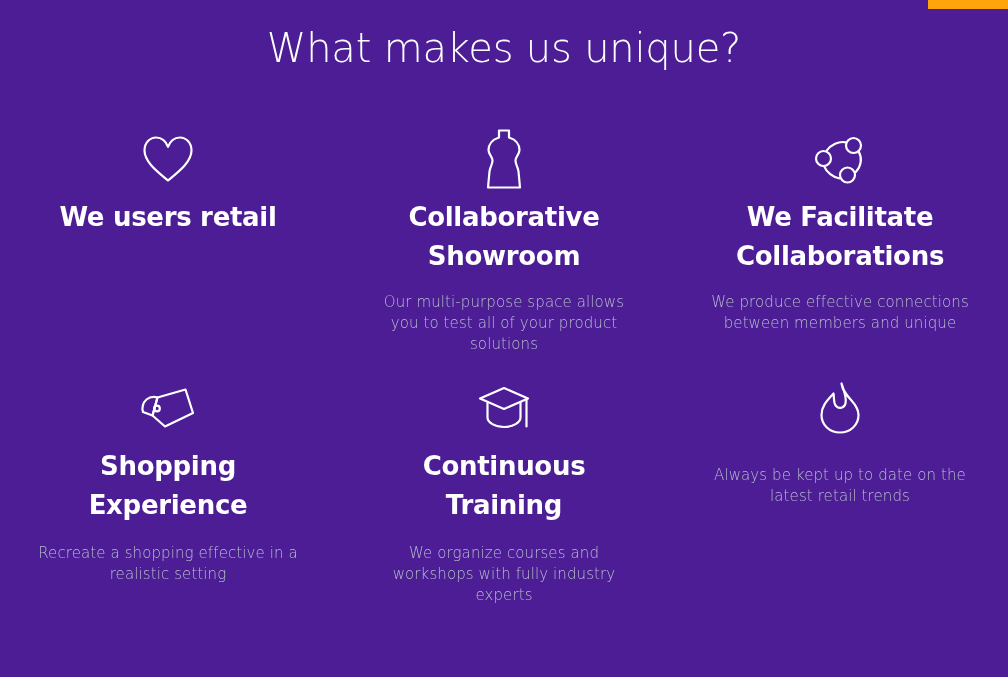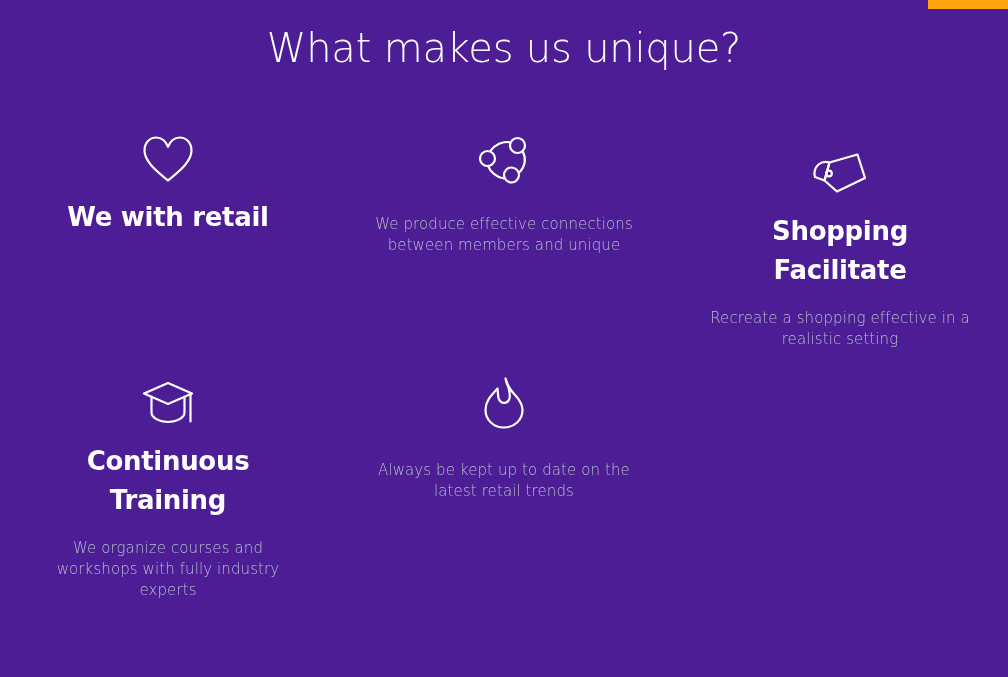--- a/index.html
+++ b/index.html
@@ -119,47 +119,57 @@
   <h1 class="section-title">What makes us unique?</h1>
 
   <div class="grid">
 
     <div class="card">
       <div class="icon-wrap">
         <svg width="54" height="48" viewBox="0 0 54 48" fill="none" stroke="#ffffff" stroke-width="2.2" stroke-linecap="round" stroke-linejoin="round">
           <path d="M27 45.5 C 21 40 3.5 28.5 3.5 15.5 C 3.5 7.8 9 2.5 15.2 2.5 C 20.6 2.5 25 6.6 27 11.8 C 29 6.6 33.4 2.5 38.8 2.5 C 45 2.5 50.5 7.8 50.5 15.5 C 50.5 28.5 33 40 27 45.5 Z"></path>
         </svg>
       </div>
-      <h2 class="card-title">We with retail</h2>
+      <h2 class="card-title">We users retail</h2>
     </div>
 
+    <div class="card">
+      <div class="icon-wrap">
+        <svg width="40" height="60" viewBox="0 0 40 60" fill="none" stroke="#ffffff" stroke-width="2.2" stroke-linecap="round" stroke-linejoin="round">
+          <path d="M15 1.5 L25 1.5 L25 8.5 C31.5 10.5 35.5 15.5 35.5 21 C35.5 25.5 31.5 27.5 31.5 31.5 C31.5 35.5 34 38 34.5 42.5 L36 58.5 L4 58.5 L5.5 42.5 C6 38 8.5 35.5 8.5 31.5 C8.5 27.5 4.5 25.5 4.5 21 C4.5 15.5 8.5 10.5 15 8.5 Z"></path>
+        </svg>
+      </div>
+      <h2 class="card-title">Collaborative Showroom</h2>
+      <p class="card-desc">Our multi-purpose space allows you to test all of your product solutions</p>
+    </div>
 
     <div class="card">
       <div class="icon-wrap">
         <svg width="54" height="50" viewBox="0 0 54 50" fill="none" stroke="#ffffff" stroke-width="2.2" stroke-linecap="round" stroke-linejoin="round">
           <circle cx="40.5" cy="11.5" r="7.5"></circle>
           <circle cx="10.5" cy="24.5" r="7.5"></circle>
           <circle cx="34.5" cy="41" r="7.5"></circle>
           <path d="M13.5 16.8 C18 10.5 25.5 7 32.8 8.3"></path>
           <path d="M45.8 17.8 C49.5 24.5 48 32.5 42.8 38"></path>
           <path d="M26.8 44.5 C19.8 43.5 13.5 38 11.2 32.3"></path>
         </svg>
       </div>
+      <h2 class="card-title">We Facilitate Collaborations</h2>
       <p class="card-desc">We produce effective connections between members and unique</p>
     </div>
 
     <div class="card card-row-2">
       <div class="icon-wrap">
         <svg width="56" height="42" viewBox="0 0 56 42" fill="none" stroke="#ffffff" stroke-width="2.2" stroke-linecap="round" stroke-linejoin="round">
           <path d="M17.5 10.5 L45.5 2.5 L53 26 L25 39.5 L12.5 28.5 Z"></path>
           <path d="M17.5 10.5 L12.5 28.5 L3 25 C1.5 21 3 15.5 6.5 12.5 C9.5 10 14 9.3 17.5 10.5 Z"></path>
           <circle cx="17" cy="21.5" r="2.8"></circle>
         </svg>
       </div>
-      <h2 class="card-title">Shopping Facilitate</h2>
+      <h2 class="card-title">Shopping Experience</h2>
       <p class="card-desc">Recreate a shopping effective in a realistic setting</p>
     </div>
 
     <div class="card card-row-2">
       <div class="icon-wrap">
         <svg width="52" height="44" viewBox="0 0 52 44" fill="none" stroke="#ffffff" stroke-width="2.2" stroke-linecap="round" stroke-linejoin="round">
           <path d="M26 2 L50 12.5 L26 23 L2 12.5 Z"></path>
           <path d="M9.5 16 L9.5 31.5 C9.5 36.5 17 41 26 41 C35 41 42.5 36.5 42.5 31.5 L42.5 16"></path>
           <path d="M48.5 13 L48.5 40.5"></path>
         </svg>

